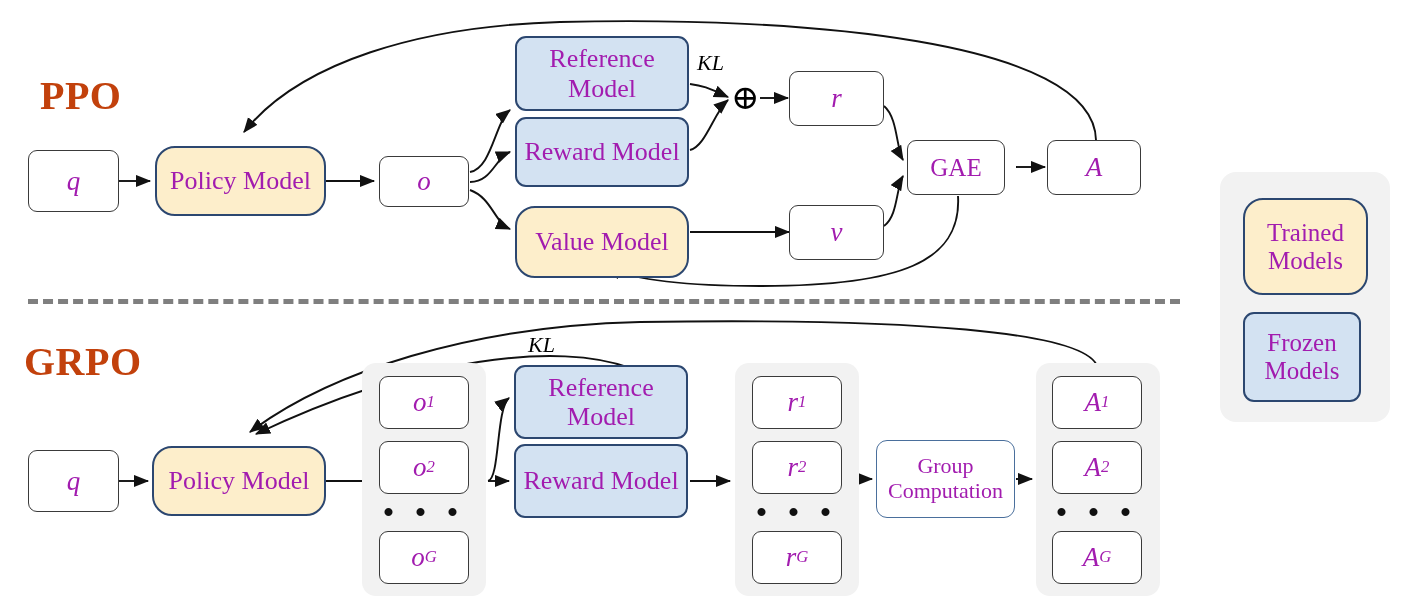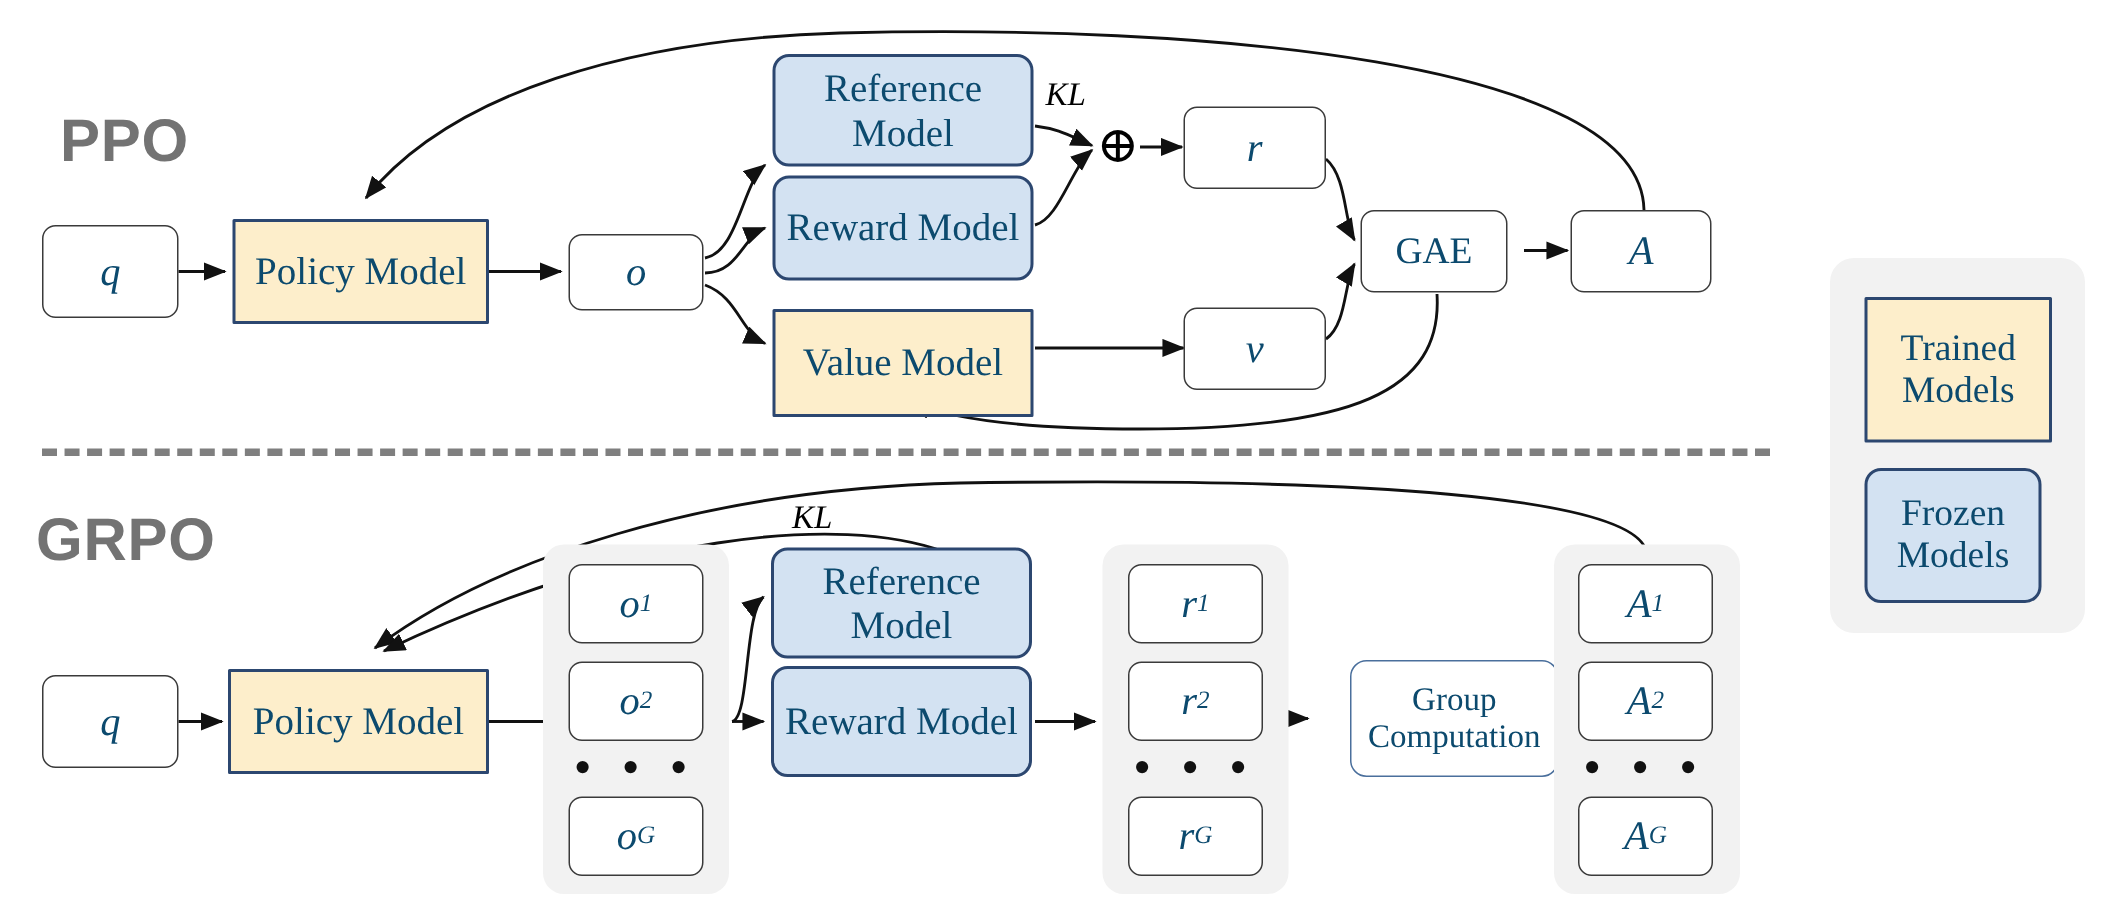--- a/index.html
+++ b/index.html
@@ -26,34 +26,34 @@
     pointer-events: none;
   }
   .node {
     position: absolute;
     box-sizing: border-box;
     display: flex;
     align-items: center;
     justify-content: center;
     text-align: center;
     line-height: 1.12;
-    color: #0c4a6e;
+    color: #a21caf;
     font-family: "Liberation Serif", "DejaVu Serif", serif;
   }
   .plain {
     background: #ffffff;
     border: 1.6px solid #3a3a3a;
     border-radius: 9px;
     font-size: 27px;
     font-style: italic;
   }
   .trained {
     background: #fdeecb;
     border: 2.6px solid #2c4770;
-    border-radius: 1px;
+    border-radius: 20px;
     font-size: 26px;
   }
   .frozen {
     background: #d3e2f2;
     border: 2.6px solid #2c4770;
     border-radius: 11px;
     font-size: 26px;
   }
   .thinblue {
     background: #ffffff;
@@ -64,22 +64,22 @@
   .grouped {
     position: absolute;
     background: #f2f2f2;
     border-radius: 14px;
   }
   .section-title {
     position: absolute;
     font-weight: bold;
     font-size: 40px;
     letter-spacing: 0.5px;
-    color: #737373;
-    font-family: Liberation Sans, sans-serif;
+    color: #c2410c;
+    font-family: Liberation Serif, serif;
   }
   .divider {
     position: absolute;
     border-top: 5px dashed #7f7f7f;
   }
   .legend-box {
     position: absolute;
     background: #f2f2f2;
     border-radius: 16px;
   }
@@ -236,21 +236,21 @@
   <div class="node plain" style="left:752px; top:441px; width:90px; height:53px;">
     <span>r</span>
       <span class="sub">2</span>
   </div>
   <div class="dots" style="left:752px; top:498px; width:90px; height:28px;">• • •</div>
   <div class="node plain" style="left:752px; top:531px; width:90px; height:53px;">
     <span>r</span>
       <span class="sub">G</span>
   </div>
 
-  <div class="node thinblue" style="left:876px; top:440px; width:139px; height:78px;margin-left:24px;">Group Computation</div>
+  <div class="node thinblue" style="left:876px; top:440px; width:139px; height:78px;">Group Computation</div>
 
   <div class="grouped" style="left:1036px; top:363px; width:124px; height:233px;"></div>
   <div class="node plain" style="left:1052px; top:376px; width:90px; height:53px;">
     <span>A</span>
       <span class="sub">1</span>
   </div>
   <div class="node plain" style="left:1052px; top:441px; width:90px; height:53px;">
     <span>A</span>
       <span class="sub">2</span>
   </div>

